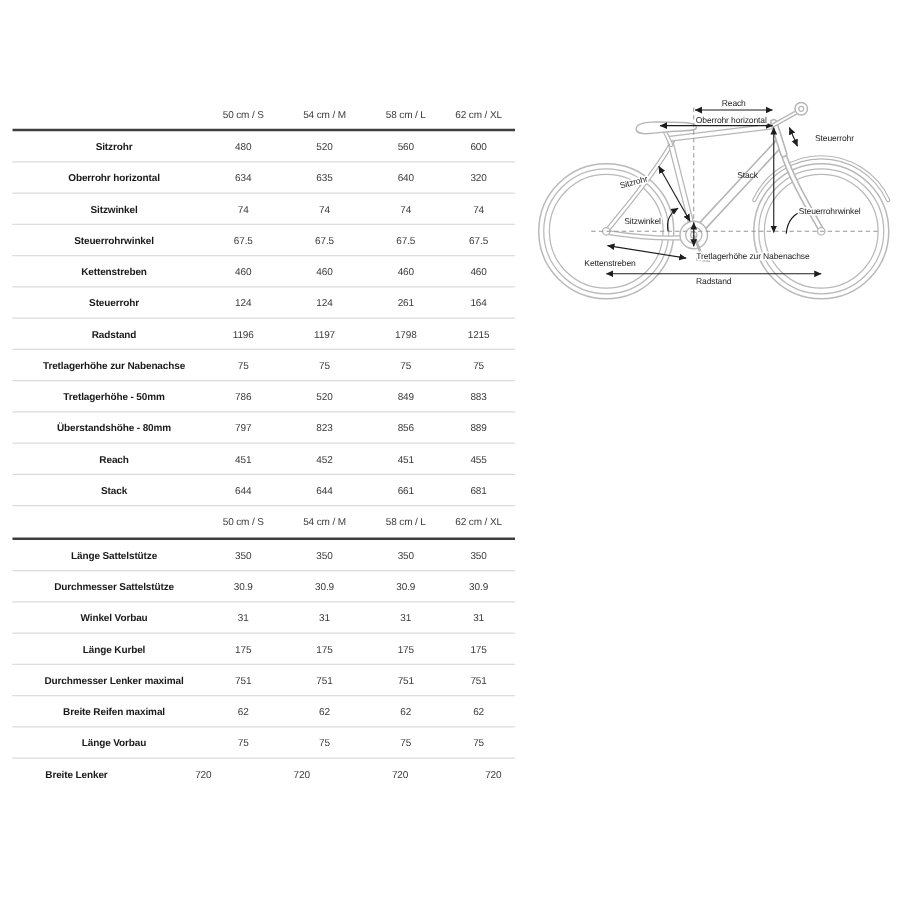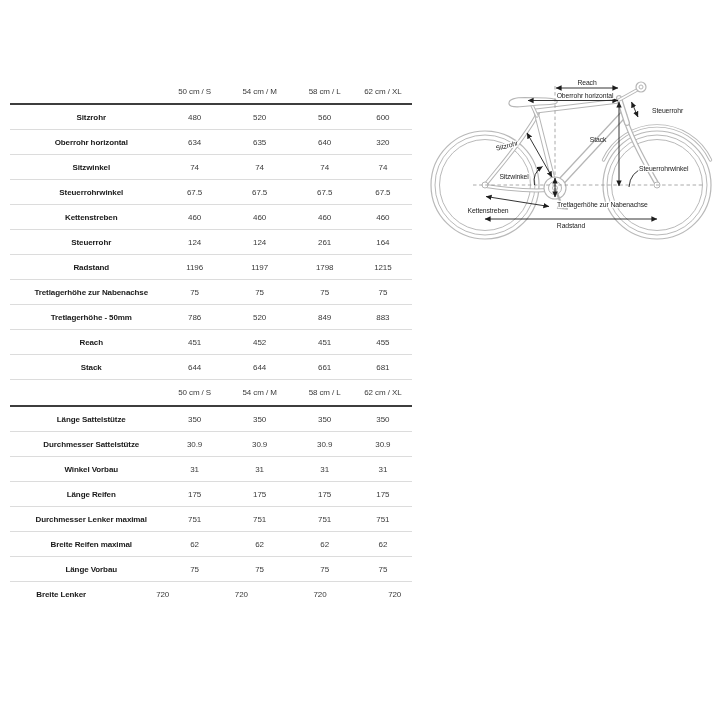--- a/index.html
+++ b/index.html
@@ -107,20 +107,27 @@
     <div class="tv">75</div>
   </div>
   <div class="trow">
     <div class="tl">Tretlagerhöhe - 50mm</div>
     <div class="tv">786</div>
     <div class="tv w2">520</div>
     <div class="tv">849</div>
     <div class="tv">883</div>
   </div>
   <div class="trow">
+    <div class="tl">Überstandshöhe - 80mm</div>
+    <div class="tv">797</div>
+    <div class="tv w2">823</div>
+    <div class="tv">856</div>
+    <div class="tv">889</div>
+  </div>
+  <div class="trow">
     <div class="tl">Reach</div>
     <div class="tv">451</div>
     <div class="tv w2">452</div>
     <div class="tv">451</div>
     <div class="tv">455</div>
   </div>
   <div class="trow">
     <div class="tl">Stack</div>
     <div class="tv">644</div>
     <div class="tv w2">644</div>
@@ -151,21 +158,21 @@
     <div class="tv">30.9</div>
   </div>
   <div class="trow">
     <div class="tl">Winkel Vorbau</div>
     <div class="tv">31</div>
     <div class="tv w2">31</div>
     <div class="tv">31</div>
     <div class="tv">31</div>
   </div>
   <div class="trow">
-    <div class="tl">Länge Reifen</div>
+    <div class="tl">Länge Kurbel</div>
     <div class="tv">175</div>
     <div class="tv w2">175</div>
     <div class="tv">175</div>
     <div class="tv">175</div>
   </div>
   <div class="trow">
     <div class="tl">Durchmesser Lenker maximal</div>
     <div class="tv">751</div>
     <div class="tv w2">751</div>
     <div class="tv">751</div>

